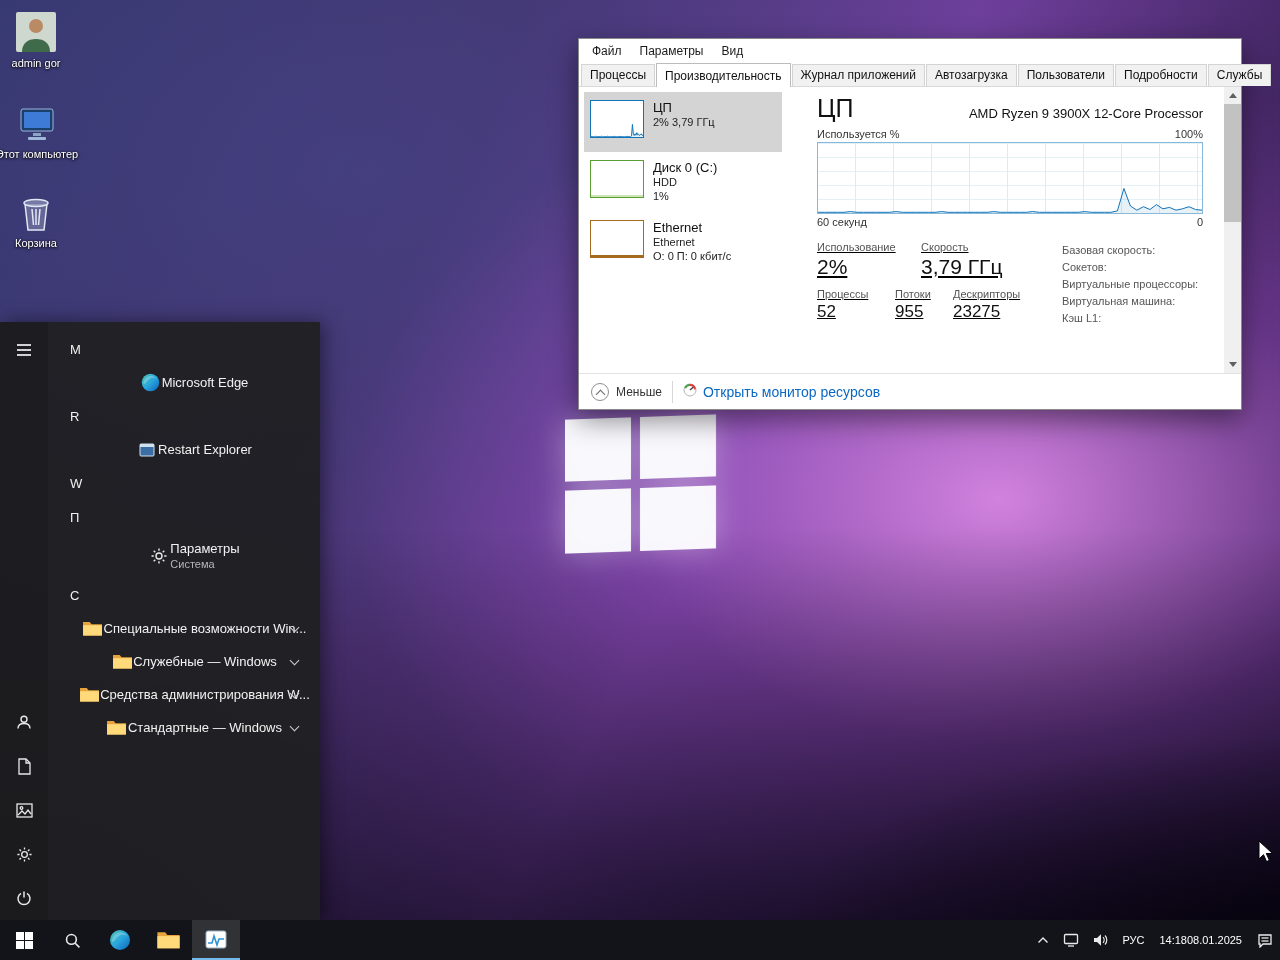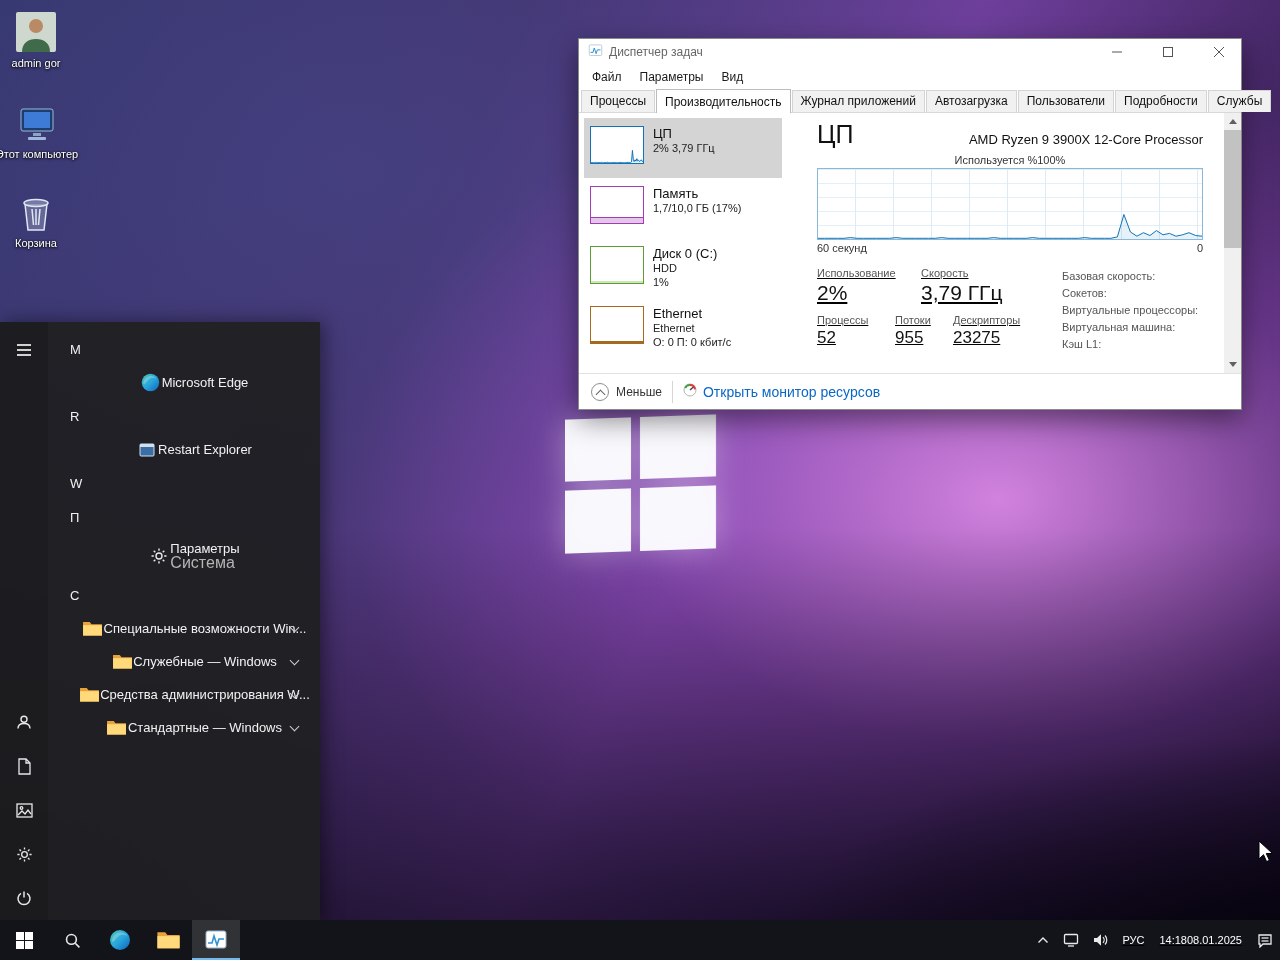--- a/index.html
+++ b/index.html
@@ -45,21 +45,21 @@
   .thumb-eth{border-color:#a66a1e;}
   .mem-fill{position:absolute;left:0;right:0;bottom:0;height:17%;background:#e3c6ea;border-top:1px solid #a33bb5;}
   .disk-fill{position:absolute;left:0;right:0;bottom:0;height:2px;background:#cde6b8;}
   .eth-fill{position:absolute;left:0;right:0;bottom:0;height:2px;background:#a66a1e;}
   .side-txt .t1{font-size:13px;color:#111;line-height:15px;}
   .side-txt .t2{font-size:11px;color:#222;line-height:14px;}
   .tm-main{position:absolute;left:238px;top:8px;width:386px;}
   .main-head{display:flex;justify-content:space-between;align-items:flex-end;margin-bottom:7px;}
   .main-head .h{font-size:25px;font-weight:400;color:#111;line-height:26px;}
   .proc-name{font-size:13px;color:#111;}
-  .graph-lbls{display:flex;justify-content:center;font-size:11px;color:#333;margin-bottom:2px;}
+  .graph-lbls{display:flex;justify-content:space-between;font-size:11px;color:#333;margin-bottom:2px;}
   .graph{height:72px;border:1px solid #88b8da;position:relative;background:
       repeating-linear-gradient(90deg, rgba(0,0,0,0) 0 37px, #dcebf5 37px 38px),
       repeating-linear-gradient(0deg, rgba(0,0,0,0) 0 13px, #e4f0f8 13px 14px),#fff;}
   .graph svg,.thumb svg{position:absolute;inset:0;width:100%;height:100%;}
   .chart-line{fill:none;stroke:#1273b8;stroke-width:1;vector-effect:non-scaling-stroke;}
   .chart-area{fill:rgba(18,115,184,.10);stroke:none;}
   .graph-bottom{display:flex;justify-content:space-between;font-size:11px;color:#333;margin-top:2px;}
   .stats-row{display:flex;margin-top:13px;}
   .stats-left{width:218px;flex:none;text-decoration:underline;}
   .sgrid1{display:grid;grid-template-columns:104px auto;margin-bottom:9px;}
@@ -85,30 +85,30 @@
   .start{position:absolute;left:0;top:322px;width:320px;height:598px;display:flex;
     background:rgba(32,32,35,.97);box-shadow:4px 0 18px rgba(0,0,0,.45);color:#fff;}
   .rail{width:48px;flex:none;display:flex;flex-direction:column;align-items:center;background:rgba(0,0,0,.12);}
   .rail-btn{width:48px;height:44px;display:flex;align-items:center;justify-content:center;}
   .rail-btn.first{margin-top:6px;margin-bottom:auto;}
   .slist{flex:1;padding-top:10px;}
   .shead{height:34px;display:flex;align-items:center;padding-left:22px;font-size:13px;color:#f0f0f0;}
   .srow{height:33px;display:flex;align-items:center;padding-left:20px;gap:0;position:relative;font-size:13px;color:#f2f2f2;justify-content:center;}
   .srow.two{height:44px;}
   .srow .ic{width:22px;display:flex;justify-content:center;flex:none;}
-  .sub{font-size:16px;color:#b5b5b5;line-height:13px;}
+  .sub{font-size:11px;color:#b5b5b5;line-height:13px;}
   .chev{position:absolute;right:22px;top:50%;width:7px;height:7px;margin-top:-5px;
     border-right:1.4px solid #cfcfcf;border-bottom:1.4px solid #cfcfcf;transform:rotate(45deg);}
   
   .taskbar{position:absolute;left:0;bottom:0;width:1280px;height:40px;background:#121419;
     display:flex;align-items:center;z-index:5;}
   .tb-btn{width:48px;height:40px;display:flex;align-items:center;justify-content:center;flex:none;}
   .tb-btn.active{background:rgba(255,255,255,.13);box-shadow:inset 0 -2px 0 #76b9ed;}
   .tb-spacer{flex:1;}
-  .tray{display:flex;align-items:center;height:40px;text-decoration:underline;}
+  .tray{display:flex;align-items:center;height:40px;}
   .tray-item{padding:0 7px;height:40px;display:flex;align-items:center;justify-content:center;color:#fff;font-size:11px;}
   .clock{flex-direction:row;line-height:13px;text-align:center;padding:0 8px;}
   .cursor{position:absolute;left:1258px;top:840px;z-index:9;pointer-events:none;}
 </style>
 </head>
 <body>
 
 <svg width="0" height="0" style="position:absolute">
   <defs>
     <linearGradient id="edgeGrad" x1="0" y1="0" x2="1" y2="1">
@@ -155,45 +155,20 @@
       <svg width="34" height="38" viewBox="0 0 34 38" fill="none" stroke="#dfe9f5" stroke-width="1.5">
           <path d="M6 10 L9 36 H25 L28 10" fill="rgba(230,240,252,0.25)"></path>
           <ellipse cx="17" cy="9" rx="12" ry="3.5" fill="rgba(230,240,252,0.35)"></ellipse>
           <path d="M13 15 L14.5 31 M17 15 v16 M21 15 L19.5 31"></path>
         </svg>
     </span>
     <span>Корзина</span>
   </div>
 
   <div class="tm">
-    <div class="tm-titlebar">
-      <span>
-        <svg width="15" height="15" viewBox="0 0 24 24">
-            <rect x="2" y="3" width="20" height="17" rx="2" fill="#fff" stroke="#9ab0c4"></rect>
-            <polyline points="4,15 8,15 10,8 13,17 15,11 20,11" fill="none" stroke="#2f93d6" stroke-width="1.6"></polyline>
-          </svg>
-      </span>
-      <span class="tm-title">Диспетчер задач</span>
-      <span class="tm-winbtn">
-        <svg width="10" height="10">
-            <line x1="0" y1="5" x2="10" y2="5" stroke="#555" stroke-width="1"></line>
-          </svg>
-      </span>
-      <span class="tm-winbtn">
-        <svg width="10" height="10">
-            <rect x="0.5" y="0.5" width="9" height="9" fill="none" stroke="#555" stroke-width="1"></rect>
-          </svg>
-      </span>
-      <span class="tm-winbtn">
-        <svg width="10" height="10">
-            <line x1="0" y1="0" x2="10" y2="10" stroke="#555" stroke-width="1"></line>
-            <line x1="10" y1="0" x2="0" y2="10" stroke="#555" stroke-width="1"></line>
-          </svg>
-      </span>
-    </div>
     <div class="tm-menubar">
       <span class="tm-menu">Файл</span>
       <span class="tm-menu">Параметры</span>
       <span class="tm-menu">Вид</span>
     </div>
     <div class="tabs">
       <span class="tab">Процессы</span>
       <span class="tab active">Производительность</span>
       <span class="tab">Журнал приложений</span>
       <span class="tab">Автозагрузка</span>
@@ -206,29 +181,20 @@
         <div class="side-item selected">
           <div class="thumb thumb-cpu">
             <svg class="cpu-chart" viewBox="0 0 100 100" preserveAspectRatio="none">
                 <polygon class="chart-area" points="0,100 0.00,99.00 1.69,99.00 3.39,99.00 5.08,99.00 6.78,99.00 8.47,98.00 10.17,99.00 11.86,99.00 13.56,99.00 15.25,99.00 16.95,99.00 18.64,99.00 20.34,98.00 22.03,99.00 23.73,99.00 25.42,99.00 27.12,99.00 28.81,99.00 30.51,99.00 32.20,98.00 33.90,99.00 35.59,99.00 37.29,99.00 38.98,99.00 40.68,99.00 42.37,99.00 44.07,99.00 45.76,98.00 47.46,99.00 49.15,99.00 50.85,99.00 52.54,99.00 54.24,99.00 55.93,98.00 57.63,99.00 59.32,99.00 61.02,99.00 62.71,99.00 64.41,99.00 66.10,99.00 67.80,99.00 69.49,98.00 71.19,99.00 72.88,99.00 74.58,99.00 76.27,99.00 77.97,97.00 79.66,65.00 81.36,90.00 83.05,96.00 84.75,91.00 86.44,95.00 88.14,88.00 89.83,94.00 91.53,92.00 93.22,96.00 94.92,94.00 96.61,91.00 98.31,95.00 100.00,96.00 100,100"></polygon>
                 <polyline class="chart-line" points="0.00,99.00 1.69,99.00 3.39,99.00 5.08,99.00 6.78,99.00 8.47,98.00 10.17,99.00 11.86,99.00 13.56,99.00 15.25,99.00 16.95,99.00 18.64,99.00 20.34,98.00 22.03,99.00 23.73,99.00 25.42,99.00 27.12,99.00 28.81,99.00 30.51,99.00 32.20,98.00 33.90,99.00 35.59,99.00 37.29,99.00 38.98,99.00 40.68,99.00 42.37,99.00 44.07,99.00 45.76,98.00 47.46,99.00 49.15,99.00 50.85,99.00 52.54,99.00 54.24,99.00 55.93,98.00 57.63,99.00 59.32,99.00 61.02,99.00 62.71,99.00 64.41,99.00 66.10,99.00 67.80,99.00 69.49,98.00 71.19,99.00 72.88,99.00 74.58,99.00 76.27,99.00 77.97,97.00 79.66,65.00 81.36,90.00 83.05,96.00 84.75,91.00 86.44,95.00 88.14,88.00 89.83,94.00 91.53,92.00 93.22,96.00 94.92,94.00 96.61,91.00 98.31,95.00 100.00,96.00"></polyline>
               </svg>
           </div>
           <div class="side-txt">
               <div class="t1">ЦП</div>
             <div class="t2">2%  3,79 ГГц</div>
-            </div>
-        </div>
-        <div class="side-item">
-          <div class="thumb thumb-mem">
-              <div class="mem-fill"></div>
-            </div>
-          <div class="side-txt">
-              <div class="t1">Память</div>
-            <div class="t2">1,7/10,0 ГБ (17%)</div>
             </div>
         </div>
         <div class="side-item">
           <div class="thumb thumb-disk">
               <div class="disk-fill"></div>
             </div>
           <div class="side-txt">
               <div class="t1">Диск 0 (C:)</div>
             <div class="t2">HDD</div>
             <div class="t2">1%</div>

